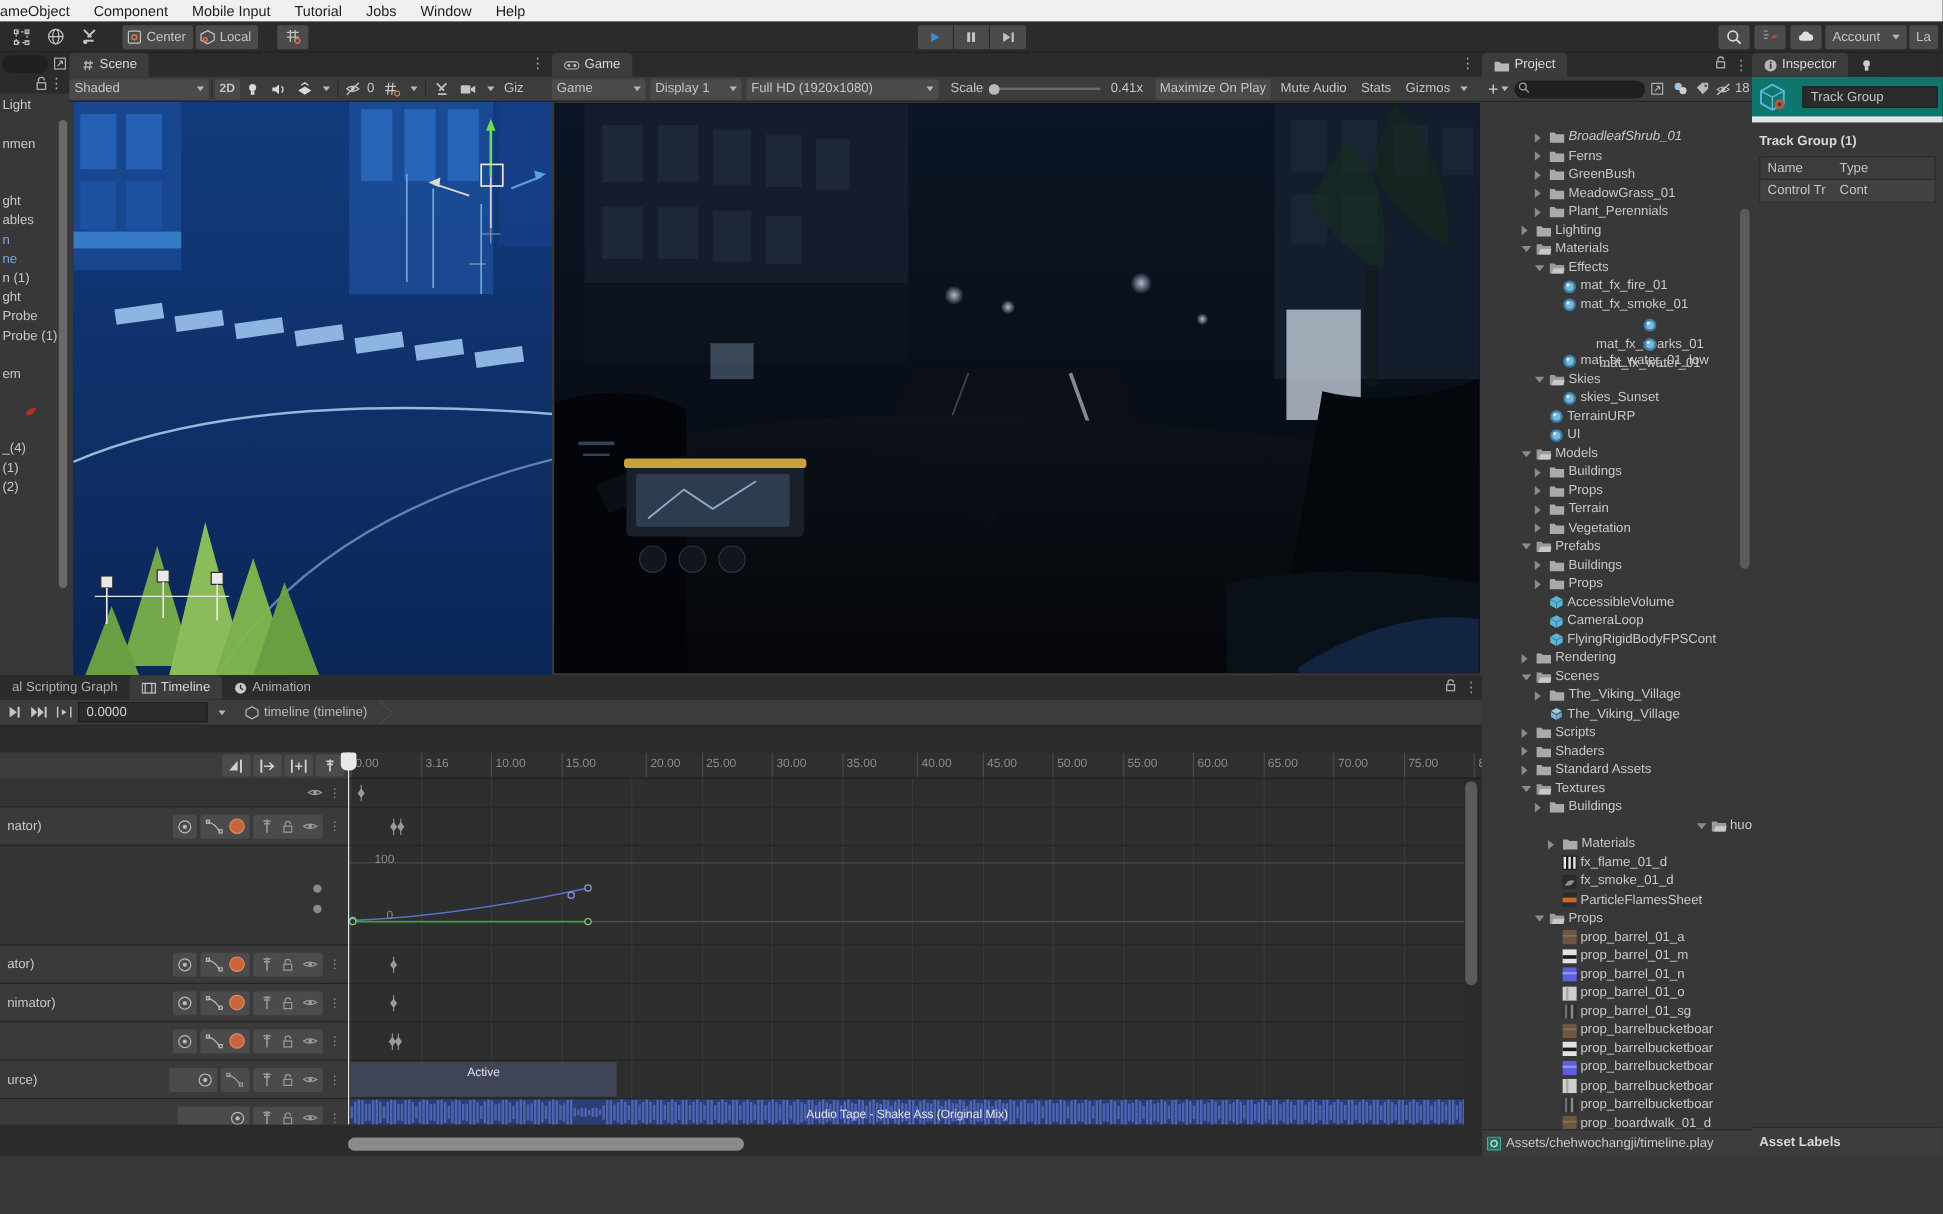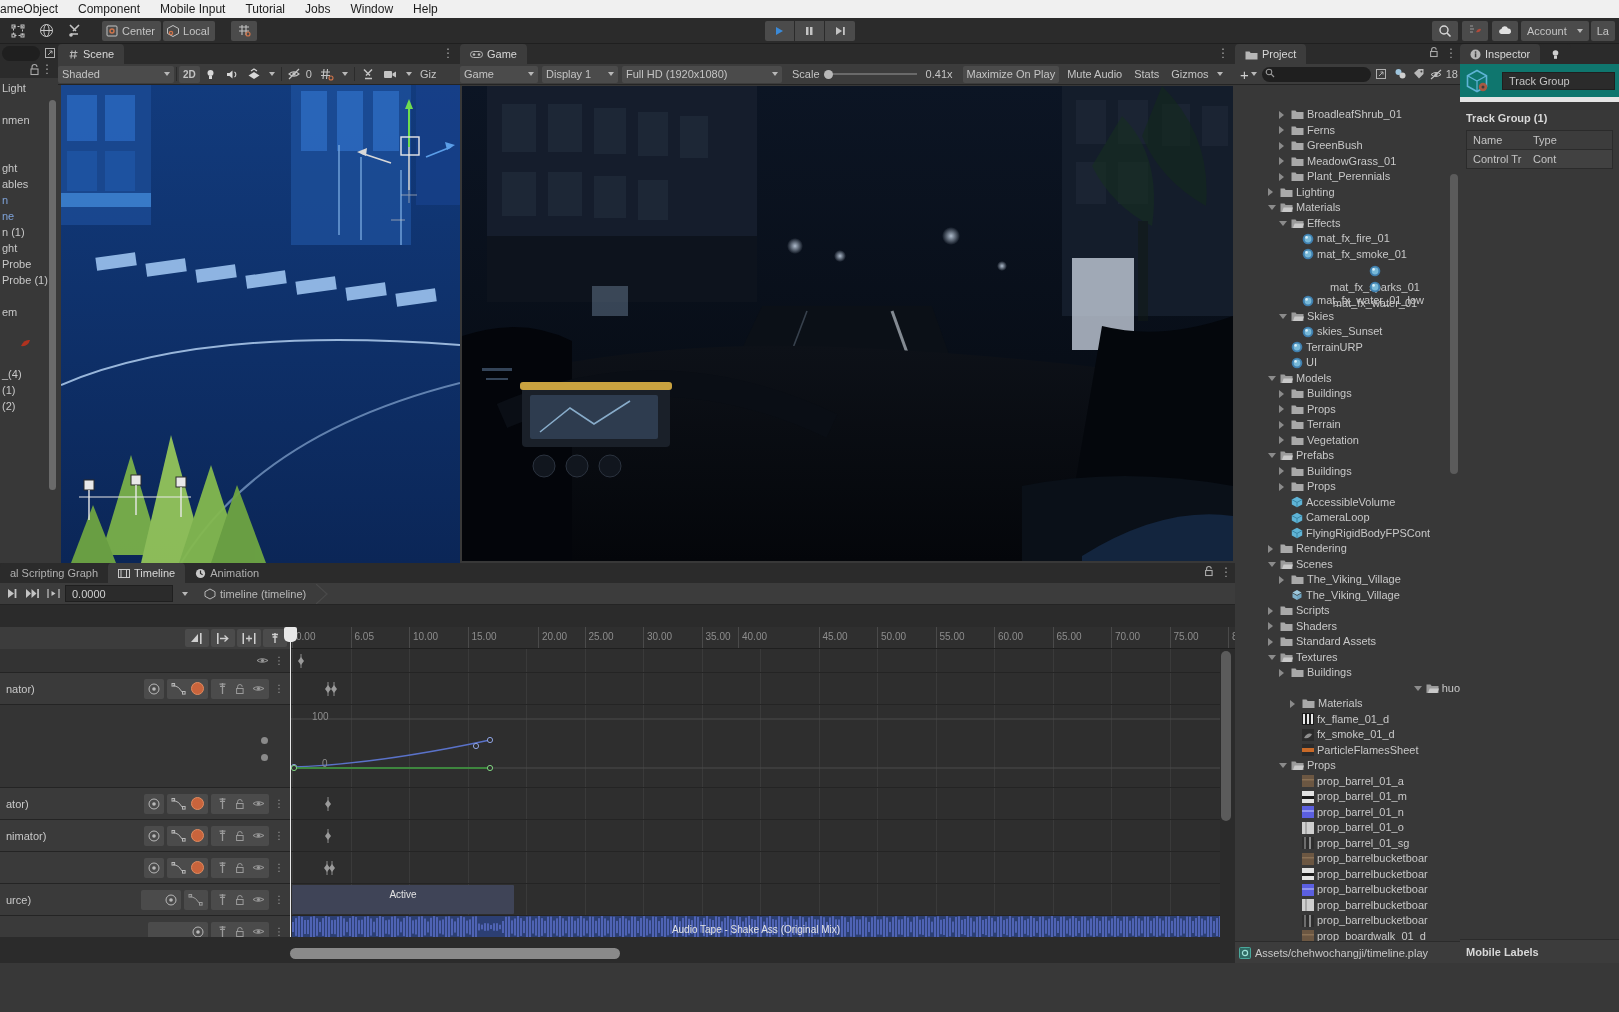--- a/index.html
+++ b/index.html
@@ -695,21 +695,21 @@
         <svg width="15" height="11" viewBox="0 0 15 11">
             <path d="M1 5.5 q5-4 10 0 q-5 4-10 0z" fill="none" stroke="#c4c4c4" stroke-width="1"></path>
             <circle cx="6" cy="5.5" r="1.5" fill="#c4c4c4"></circle>
             <line x1="1" y1="10" x2="11" y2="1" stroke="#c4c4c4" stroke-width="1.1"></line>
           </svg>
         <span style="font-size:11px;">18</span>
       </div>
     </div>
 
     <div class="proj-tree">
-        <div class="prow" style="padding-left: 44px;">
+        <div class="prow" style="padding-left: 44px; font-style: italic;">
           <span style="width: 9px; flex: 0 0 auto; display: inline-flex; align-items: center;">
             <span class="tri-r"></span>
           </span>
           <span style="flex: 0 0 auto; display: inline-flex; align-items: center;">
             <svg width="13" height="11" viewBox="0 0 13 11">
               <path d="M0.5 1.5 h4 l1.2 1.4 h6.8 v7.1 h-12 z" fill="#a9a9a9"></path>
             </svg>
           </span>
           <span>BroadleafShrub_01</span>
         </div>
@@ -1350,21 +1350,21 @@
       <div class="insp-th">
         <div style="width:60px;">Name</div>
         <div style="flex:1;">Type</div>
       </div>
       <div class="insp-tr">
         <div style="width:60px;">Control Tr</div>
         <div style="flex:1;">Cont</div>
       </div>
     </div>
     <div class="insp-labels">
-      <span>Mobile Labels</span>
+      <span>Asset Labels</span>
     </div>
   </div>
 
   <div class="panel" id="timeline">
     <div class="tl-tabrow">
       <div class="ptab">
         <span>al Scripting Graph</span>
       </div>
       <div class="ptab active">
         <svg width="12" height="11" viewBox="0 0 12 11">
@@ -1452,41 +1452,41 @@
             <path d="M4 3.5 H10 M4.6 6 H9.4" stroke="#cfcfcf" stroke-width="1.4"></path>
           </svg>
       </div>
     </div>
 
     <div class="tl-ruler">
         <div class="tick" style="left: 2px;">
           <span>0.00</span>
         </div>
         <div class="tick" style="left: 60.5px;">
-          <span>6.05</span>
+          <span>3.16</span>
         </div>
         <div class="tick" style="left: 119px;">
           <span>10.00</span>
         </div>
         <div class="tick" style="left: 177.5px;">
           <span>15.00</span>
         </div>
         <div class="tick" style="left: 248px;">
           <span>20.00</span>
         </div>
         <div class="tick" style="left: 294.5px;">
           <span>25.00</span>
         </div>
         <div class="tick" style="left: 353px;">
           <span>30.00</span>
         </div>
         <div class="tick" style="left: 411.5px;">
           <span>35.00</span>
         </div>
-        <div class="tick" style="left: 448px;">
+        <div class="tick" style="left: 474px;">
           <span>40.00</span>
         </div>
         <div class="tick" style="left: 528.5px;">
           <span>45.00</span>
         </div>
         <div class="tick" style="left: 587px;">
           <span>50.00</span>
         </div>
         <div class="tick" style="left: 645.5px;">
           <span>55.00</span>

